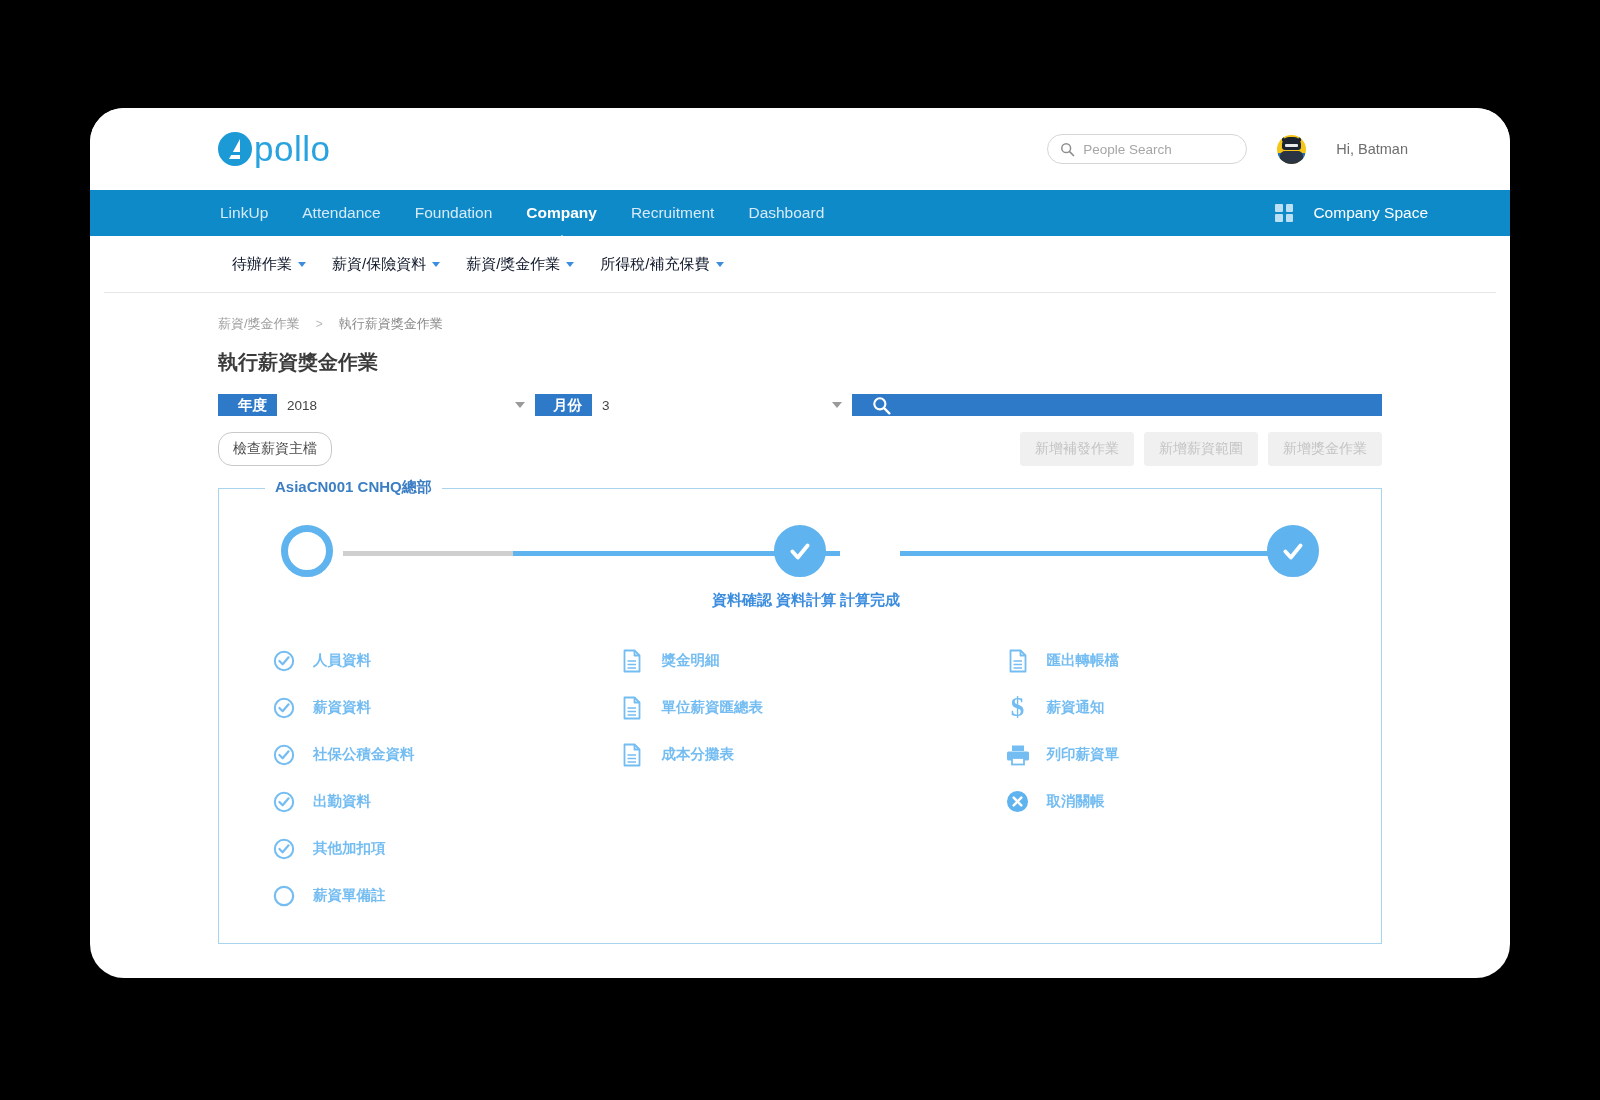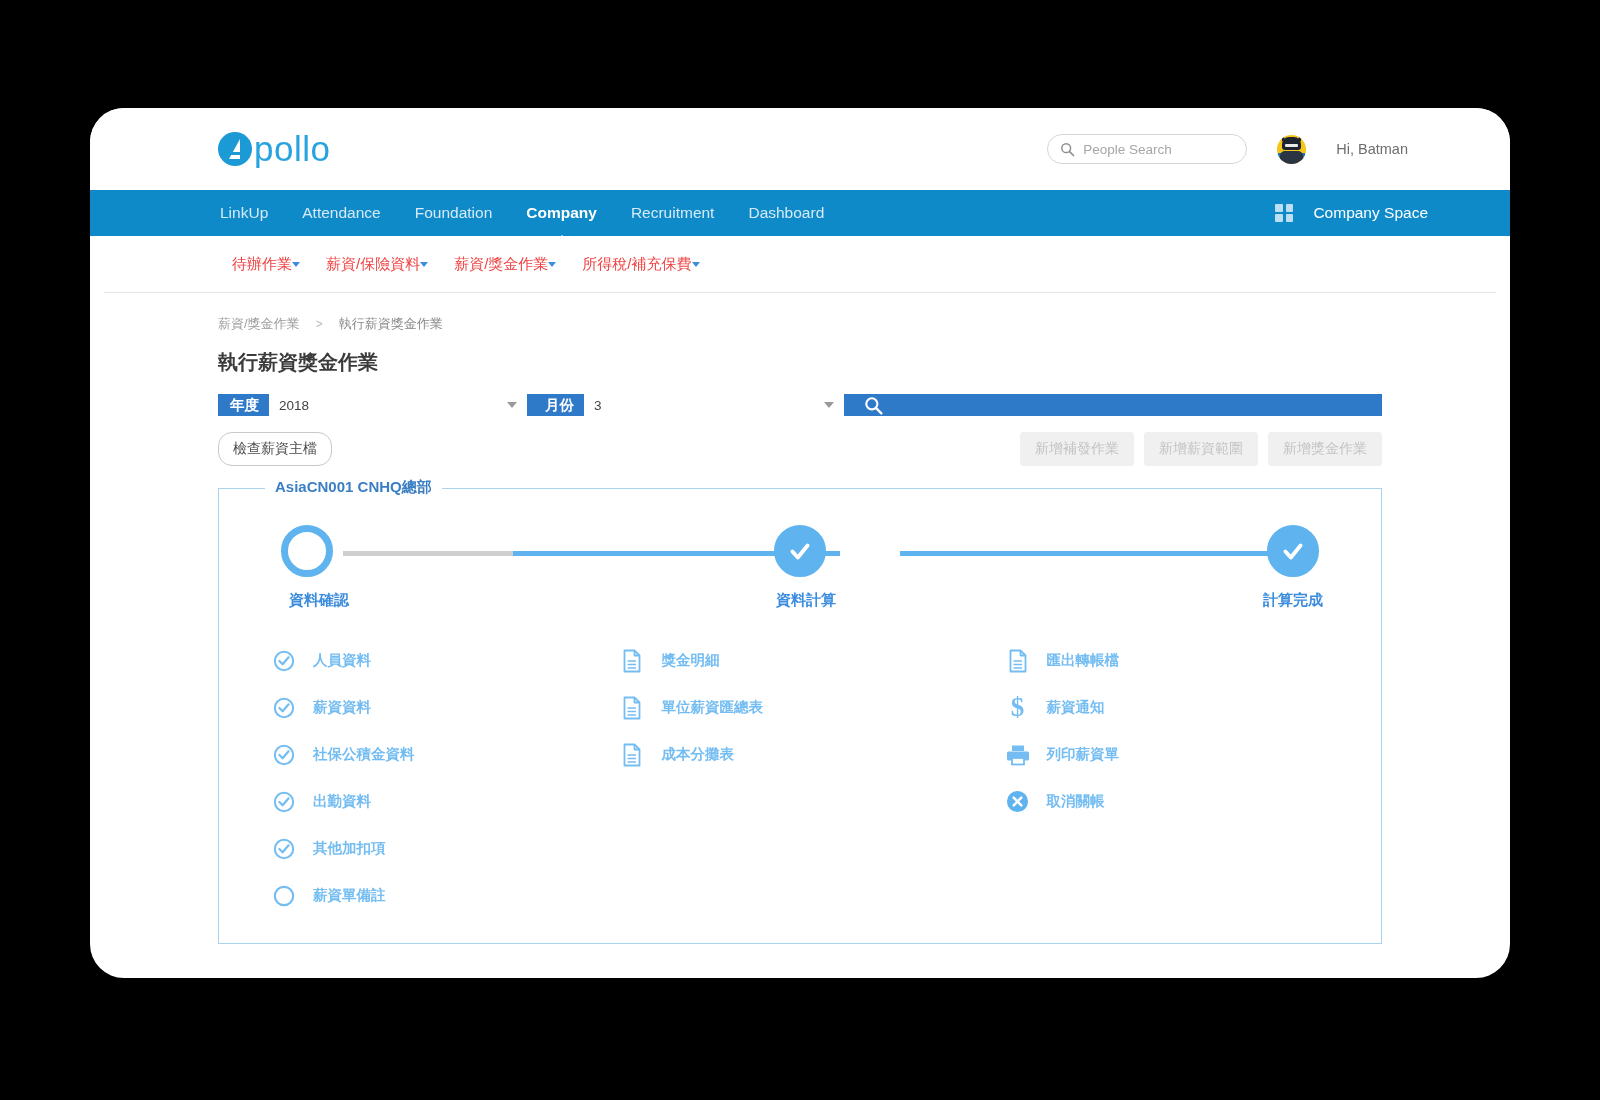--- a/index.html
+++ b/index.html
@@ -209,26 +209,27 @@
   
   .submenu {
     height: 57px;
     display: flex;
     align-items: center;
     padding-left: 128px;
     border-bottom: 1px solid #e6e6e6;
     margin: 0 14px;
   }
   .submenu-item {
-    color: #ef4444;
+    color: #0f172a;
     font-size: 15px;
     margin-right: 26px;
     cursor: pointer;
     display: flex;
     align-items: center;
+    gap: 6px;
     white-space: nowrap;
   }
   .caret {
     width: 0; height: 0;
     border-left: 4.5px solid transparent;
     border-right: 4.5px solid transparent;
     border-top: 5.5px solid #3c8dde;
     display: inline-block;
   }
 
@@ -253,21 +254,21 @@
     color: #3b3b3b;
     margin-bottom: 18px;
   }
 
   
   .filterbar {
     height: 22px;
     background: #2f79c9;
     display: flex;
     align-items: center;
-    padding: 0 4px;
+    padding: 0 12px;
     gap: 10px;
   }
   .filter-label {
     color: #ffffff;
     font-size: 14.5px;
     font-weight: bold;
     margin-left: 8px;
   }
   .select-wrap {
     position: relative;
@@ -383,21 +384,21 @@
     z-index: 2;
   }
   .circle.done {
     background: #5fb3ee;
     border-color: #5fb3ee;
   }
   .step-labels {
     position: absolute;
     top: 66px; left: 12px; right: 0;
     display: flex;
-    justify-content: space-between;
+    justify-content: center;
     padding: 0 28px;
   }
   .step-label {
     color: #3c8dde;
     font-size: 15px;
     font-weight: bold;
     width: 64px;
     text-align: center;
   }
 

